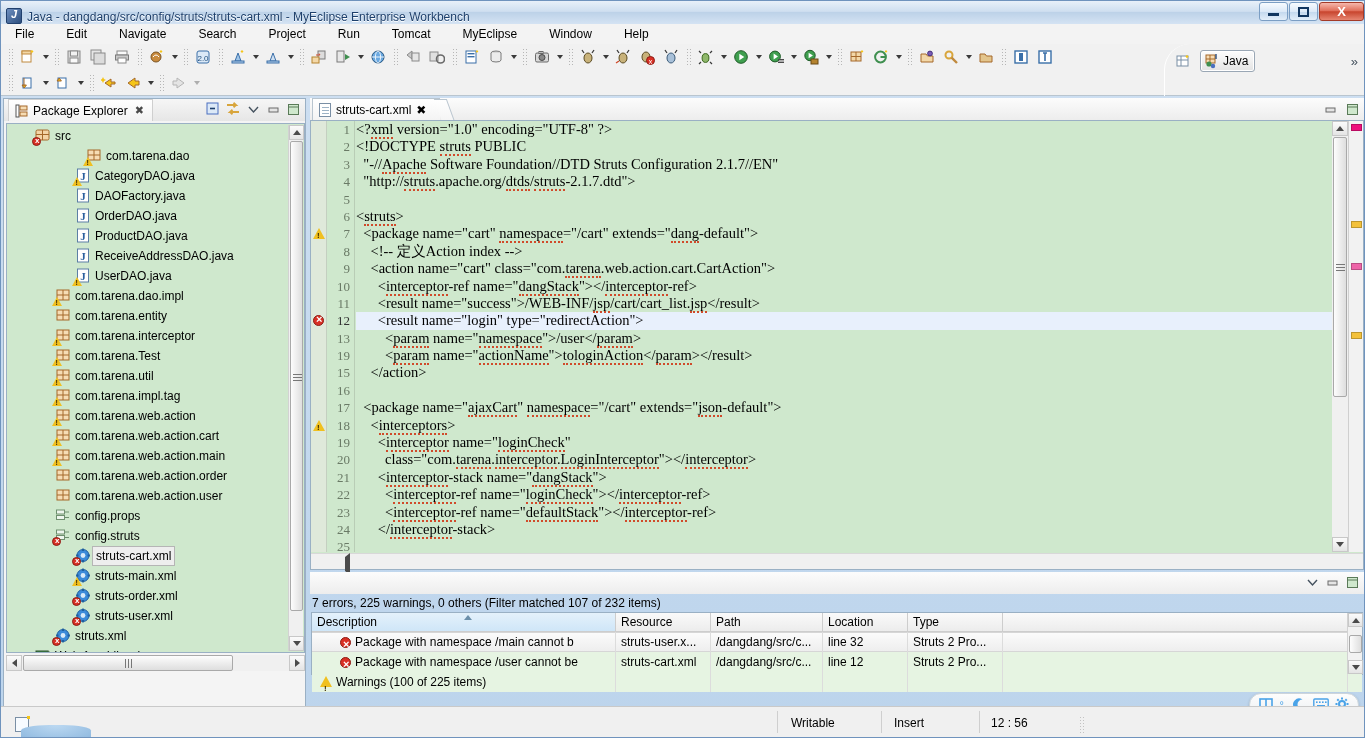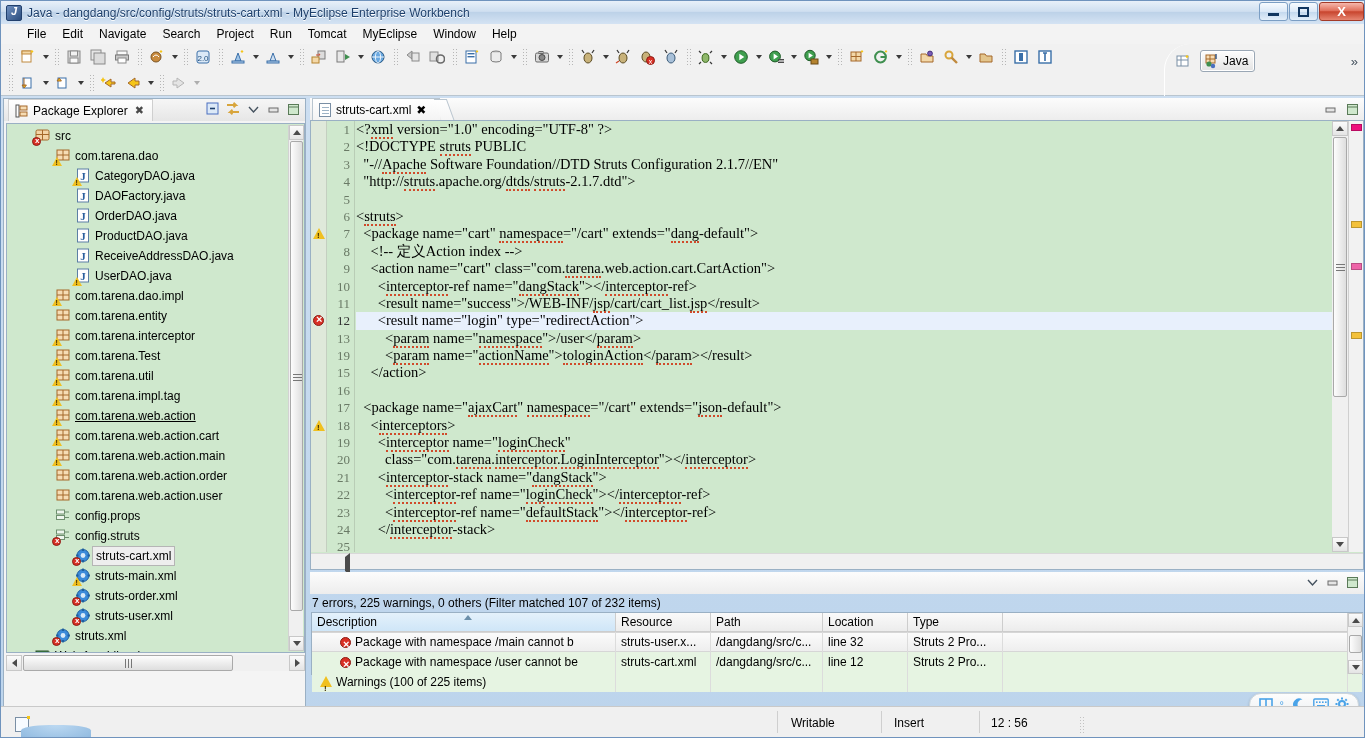--- a/index.html
+++ b/index.html
@@ -16,21 +16,21 @@
     width: 1365px; height: 738px;
     background: linear-gradient(to bottom, #cfe0f2 0%, #bcd4ec 100%);
     border: 1px solid #6f93bd;
     overflow: hidden;
   }
 
   
   #titlebar {
     position: absolute; left: 0; top: 0; width: 1365px; height: 23px;
     background: linear-gradient(to bottom, #e8f0f9 0%, #cfdff0 45%, #bdd2e8 50%, #d4e3f3 100%);
-    display: flex; align-items: center;
+    display: flex; align-items: flex-end;
   }
   #titlebar .tb-icon {
     width: 16px; height: 16px; margin-left: 5px; margin-right: 5px;
     background: linear-gradient(135deg,#6f90c0,#2b4d7d);
     border: 1px solid #21406d; border-radius: 2px;
     position: relative; flex: 0 0 auto;
   }
   #titlebar .tb-icon::after {
     content: "J"; position: absolute; left: 4px; top: -1px;
     color: #fff; font-size: 11px; font-style: italic; font-weight: bold;
@@ -51,21 +51,21 @@
     width: 45px;
     background: linear-gradient(to bottom,#f5b8ac 0%,#e0705c 45%,#c8452e 52%,#e68672 100%);
     border-color: #a33a28; color: #fff; font-weight: bold; font-size: 13px;
   }
   .wbtn .min-glyph { display:block; width:11px; height:3px; background:#12365f; margin-top:6px; }
   .wbtn .max-glyph { display:block; width:11px; height:10px; border:2px solid #12365f; }
 
   
   #menubar {
     position: absolute; left: 0; top: 23px; width: 1365px; height: 20px;
-    background: #f3f3f3; display: flex; align-items: center; padding-left: 18px;
+    background: #f3f3f3; display: flex; align-items: center; padding-left: 6px; gap: 16px;
   }
   #menubar .menu-item {
     padding: 2px 8px; font-size: 12px; color: #000; cursor: default; white-space: nowrap;
   }
 
   
   #toolbar {
     position: absolute; left: 0; top: 43px; width: 1365px; height: 52px;
     background: #f1f1f1; border-bottom: 1px solid #b9c5cf;
   }
@@ -637,21 +637,21 @@
       <div id="pkg-tree-wrap">
         <div id="pkg-tree" style="position:absolute;left:0;top:0;right:16px;top:0;padding-top:2px;">
             <div class="tree-row" style="padding-left: 28px;">
               <span class="titem-icon"><svg width="16" height="14" viewBox="0 0 16 14">
                   <rect x="1" y="2" width="13" height="10" rx="1.5" fill="#f3d4a6" stroke="#a5682a"></rect>
                   <line x1="1" y1="6.5" x2="14" y2="6.5" stroke="#a5682a"></line>
                   <line x1="7.5" y1="2" x2="7.5" y2="12" stroke="#a5682a"></line>
                 </svg><span class="ovl-err"></span></span>
               <span class="tl">src</span>
             </div>
-            <div class="tree-row" style="padding-left: 48px;">
+            <div class="tree-row" style="padding-left: 48px; margin-left: 31px;">
               <span class="titem-icon"><svg width="16" height="14" viewBox="0 0 16 14">
                   <rect x="2" y="2" width="12" height="10" fill="#f6dcb4" stroke="#a5682a"></rect>
                   <line x1="2" y1="7" x2="14" y2="7" stroke="#a5682a"></line>
                   <line x1="8" y1="2" x2="8" y2="12" stroke="#a5682a"></line>
                 </svg><span class="ovl-warn"></span></span>
               <span class="tl">com.tarena.dao</span>
             </div>
             <div class="tree-row" style="padding-left: 68px;">
               <span class="titem-icon"><svg width="16" height="15" viewBox="0 0 16 15">
                   <rect x="2.5" y="1" width="11" height="13" fill="#ffffff" stroke="#5c7fa5"></rect>
@@ -735,21 +735,21 @@
               <span class="tl">com.tarena.util</span>
             </div>
             <div class="tree-row" style="padding-left: 48px;">
               <span class="titem-icon"><svg width="16" height="14" viewBox="0 0 16 14">
                   <rect x="2" y="2" width="12" height="10" fill="#f6dcb4" stroke="#a5682a"></rect>
                   <line x1="2" y1="7" x2="14" y2="7" stroke="#a5682a"></line>
                   <line x1="8" y1="2" x2="8" y2="12" stroke="#a5682a"></line>
                 </svg><span class="ovl-warn"></span></span>
               <span class="tl">com.tarena.impl.tag</span>
             </div>
-            <div class="tree-row" style="padding-left: 48px; text-decoration: underline;">
+            <div class="tree-row" style="padding-left: 48px;">
               <span class="titem-icon"><svg width="16" height="14" viewBox="0 0 16 14">
                   <rect x="2" y="2" width="12" height="10" fill="#f6dcb4" stroke="#a5682a"></rect>
                   <line x1="2" y1="7" x2="14" y2="7" stroke="#a5682a"></line>
                   <line x1="8" y1="2" x2="8" y2="12" stroke="#a5682a"></line>
                 </svg><span class="ovl-warn"></span></span>
               <span class="tl">com.tarena.web.action</span>
             </div>
             <div class="tree-row" style="padding-left: 48px;">
               <span class="titem-icon"><svg width="16" height="14" viewBox="0 0 16 14">
                   <rect x="2" y="2" width="12" height="10" fill="#f6dcb4" stroke="#a5682a"></rect>

